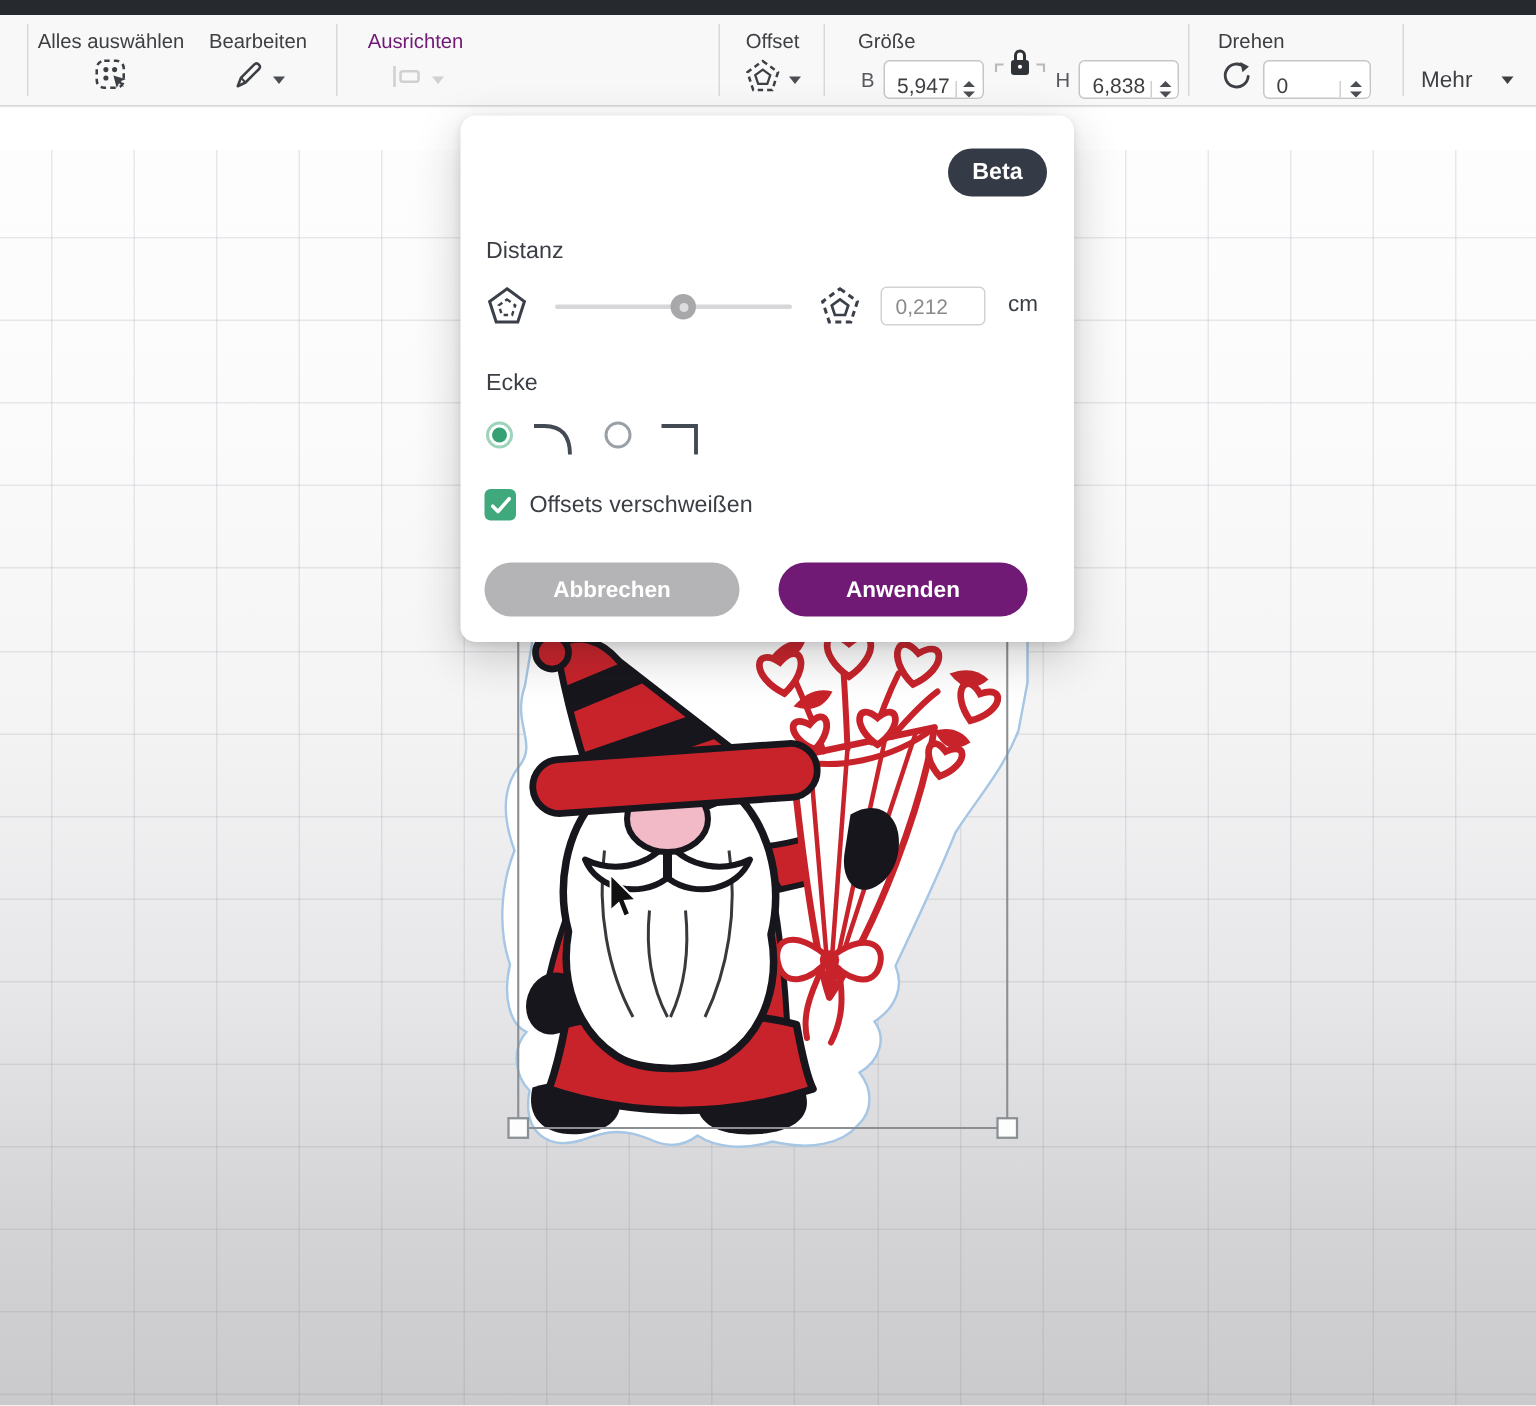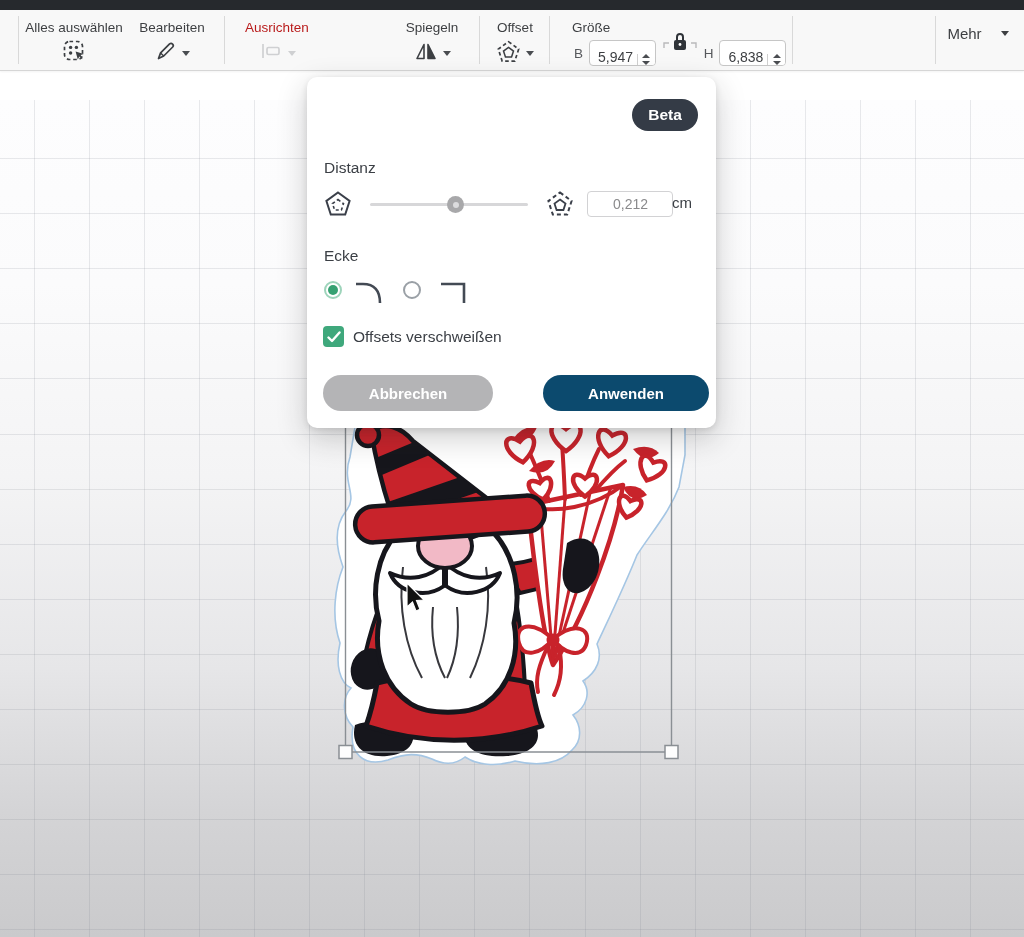--- a/index.html
+++ b/index.html
@@ -12,21 +12,21 @@
 
   
   .toolbar { position:absolute; left:0; top:10px; width:1024px; height:61px;
     background:#f8f8f8; border-bottom:1px solid #d6d6d6; z-index:6;
     box-shadow:0 1px 2px rgba(0,0,0,.05); }
   .tdivider { position:absolute; top:6px; height:48px; width:1px; background:#d9d9d9; }
   .tgroup { position:absolute; top:0; height:60px; text-align:center; cursor:default; }
   .tlabel { position:absolute; top:10px; width:100%; font-size:13.5px; color:#3d3f42; white-space:nowrap; }
   .ticonrow { position:absolute; top:30px; width:100%; height:26px;
     display:flex; align-items:center; justify-content:center; gap:5px; }
-  .tgroup.disabled .tlabel { color:#b91c1c; }
+  .tgroup.disabled .tlabel { color:#701a75; }
   .tgroup.disabled svg * { stroke:#cfd0d2 !important; fill-opacity:.25; }
   .caret { width:0; height:0; border-left:4.5px solid transparent; border-right:4.5px solid transparent;
     border-top:5px solid #4a4d51; }
   .tgroup.disabled .caret { border-top-color:#cfd0d2; }
 
   .numfield { display:flex; align-items:flex-end; height:26px; background:#fff;
     border:1px solid #c6c6c6; border-radius:4px; overflow:hidden; }
   .numfield .val { padding:0 8px; font-size:14px; color:#3d3f42; display:flex; align-items:center; min-width:44px; }
   .stepper { width:20px; border-left:1px solid #cfcfcf; display:flex; flex-direction:column;
     align-items:center; justify-content:center; gap:3px; background:#fff; }
@@ -55,37 +55,37 @@
   .beta { position:absolute; left:325px; top:22px; width:66px; height:32px; background:#343b46;
     border-radius:16px; color:#fff; font-size:15.5px; font-weight:700;
     display:flex; align-items:center; justify-content:center; }
   .dlg-label { position:absolute; left:17px; font-size:15.5px; color:#3b3f45; }
   .slider-row { position:absolute; left:0; top:113px; width:100%; height:30px; }
   .pent { position:absolute; top:0; }
   .track { position:absolute; left:63px; top:13px; width:158px; height:3px; background:#d7d7d9; border-radius:2px; }
   .handle { position:absolute; top:-7px; width:17px; height:17px; border-radius:50%; background:#a8a8aa;
     display:flex; align-items:center; justify-content:center; }
   .handle::after { content:""; width:6px; height:6px; border-radius:50%; background:#dcdcde; }
-  .dist-input { position:absolute; left:280px; top:1px; width:86px; height:26px; border:1px solid #d2d2d4;
+  .dist-input { position:absolute; left:280px; top:1px; width:70px; height:26px; border:1px solid #d2d2d4;
     border-radius:4px; background:#fff; font-size:14px; color:#8a8a8c;
-    display:flex; align-items:center; padding-left:25px; }
+    display:flex; align-items:center; padding-left:9px; }
   .unit { position:absolute; left:365px; top:4px; font-size:15px; color:#3b3f45; }
 
   .radio { position:absolute; width:18px; height:18px; border-radius:50%; border:2px solid #9aa0a6; background:#fff; }
   .radio.selected { border-color:#9ed4bb; display:flex; align-items:center; justify-content:center; }
   .radio.selected::after { content:""; width:10px; height:10px; border-radius:50%; background:#36a172; }
 
   .checkbox { position:absolute; left:16px; top:0; width:21px; height:21px; border-radius:4px;
     background:#3fa87c; display:flex; align-items:center; justify-content:center; }
 
   .btn { position:absolute; top:298px; height:36px; border:none; border-radius:18px;
     font-family:"Liberation Sans",sans-serif; font-size:15px; font-weight:600; color:#fff; cursor:pointer;
     display:flex; align-items:center; justify-content:center; }
   .btn-cancel { left:16px; width:170px; background:#b4b4b6;text-align:right; }
-  .btn-apply  { left:236px; width:166px; background:#0c4a6e; }
+  .btn-apply  { left:212px; width:166px; background:#701a75; }
 </style>
 </head>
 <body>
 
 <div class="stage">
 
   <div class="topstrip"></div>
 
   <div class="toolbar">
     <div class="tdivider" style="left:18px"></div>
@@ -130,32 +130,20 @@
           <svg width="24" height="22" viewBox="0 0 24 22" fill="none">
             <line x1="4" y1="4" x2="4" y2="18" stroke="#3c3f43" stroke-width="1.7"></line>
             <rect x="8" y="7.5" width="12" height="7" rx="1.5" stroke="#3c3f43" stroke-width="1.7"></rect>
           </svg>
         </span>
         <span class="caret"></span>
       </div>
     </div>
 
 
-    <div class="tgroup" style="left:396px;width:72px">
-      <div class="tlabel">Spiegeln</div>
-      <div class="ticonrow">
-        <span>
-          <svg width="24" height="22" viewBox="0 0 24 22" fill="none">
-            <path d="M10 4.5 L10 18.5 L3 18.5 Z" stroke="#3c3f43" stroke-width="1.6" stroke-linejoin="round"></path>
-            <path d="M14 4.5 L14 18.5 L21 18.5 Z" fill="#3c3f43" stroke="#3c3f43" stroke-width="1.6" stroke-linejoin="round"></path>
-          </svg>
-        </span>
-        <span class="caret"></span>
-      </div>
-    </div>
 
     <div class="tgroup" style="left:486px;width:58px">
       <div class="tlabel">Offset</div>
       <div class="ticonrow">
         <span>
           <svg width="25" height="25" viewBox="0 0 28 28" fill="none">
             <polygon points="14,3 25.4,11.3 21.1,24.7 6.9,24.7 2.6,11.3" stroke="#3c3f43" stroke-width="1.9" stroke-dasharray="4 3"></polygon>
             <polygon points="14,9.4 19.6,13.5 17.4,20.1 10.6,20.1 8.4,13.5" stroke="#3c3f43" stroke-width="1.7"></polygon>
           </svg>
         </span>
@@ -187,23 +175,41 @@
         <div class="numfield">
           <span class="val">6,838</span>
           <span class="stepper">
             <span class="arr-up"></span>
             <span class="arr-dn"></span>
           </span>
         </div>
       </div>
     </div>
 
+    <div class="tgroup" style="left:804px;width:122px">
+      <div class="tlabel" style="text-align:left;left:8px;width:auto">Drehen</div>
+      <div class="ticonrow" style="justify-content:flex-start;gap:7px;padding-left:8px">
+        <span>
+          <svg width="23" height="23" viewBox="0 0 24 24" fill="none">
+            <path d="M18.5 6 A8 8 0 1 0 21 12.5" stroke="#3c3f43" stroke-width="2" fill="none" stroke-linecap="round"></path>
+            <path d="M15.5 2.5 L21.5 5.5 L17 9.5 Z" fill="#3c3f43"></path>
+          </svg>
+        </span>
+        <div class="numfield" style="width:72px">
+          <span class="val" style="flex:1">0</span>
+          <span class="stepper">
+            <span class="arr-up"></span>
+            <span class="arr-dn"></span>
+          </span>
+        </div>
+      </div>
+    </div>
 
     <div class="tgroup" style="left:938px;width:80px">
-      <div class="ticonrow" style="top:10px;gap:19px">
+      <div class="ticonrow" style="top:30px;gap:19px">
         <span style="font-size:15px;color:#3d3f42">Mehr</span>
         <span class="caret" style="border-top-color:#3d3f42"></span>
       </div>
     </div>
   </div>
 
 
   <div class="canvas">
     <div style="position:absolute;inset:0">
         <div class="gline-v" style="left: 33.5px;"></div>

